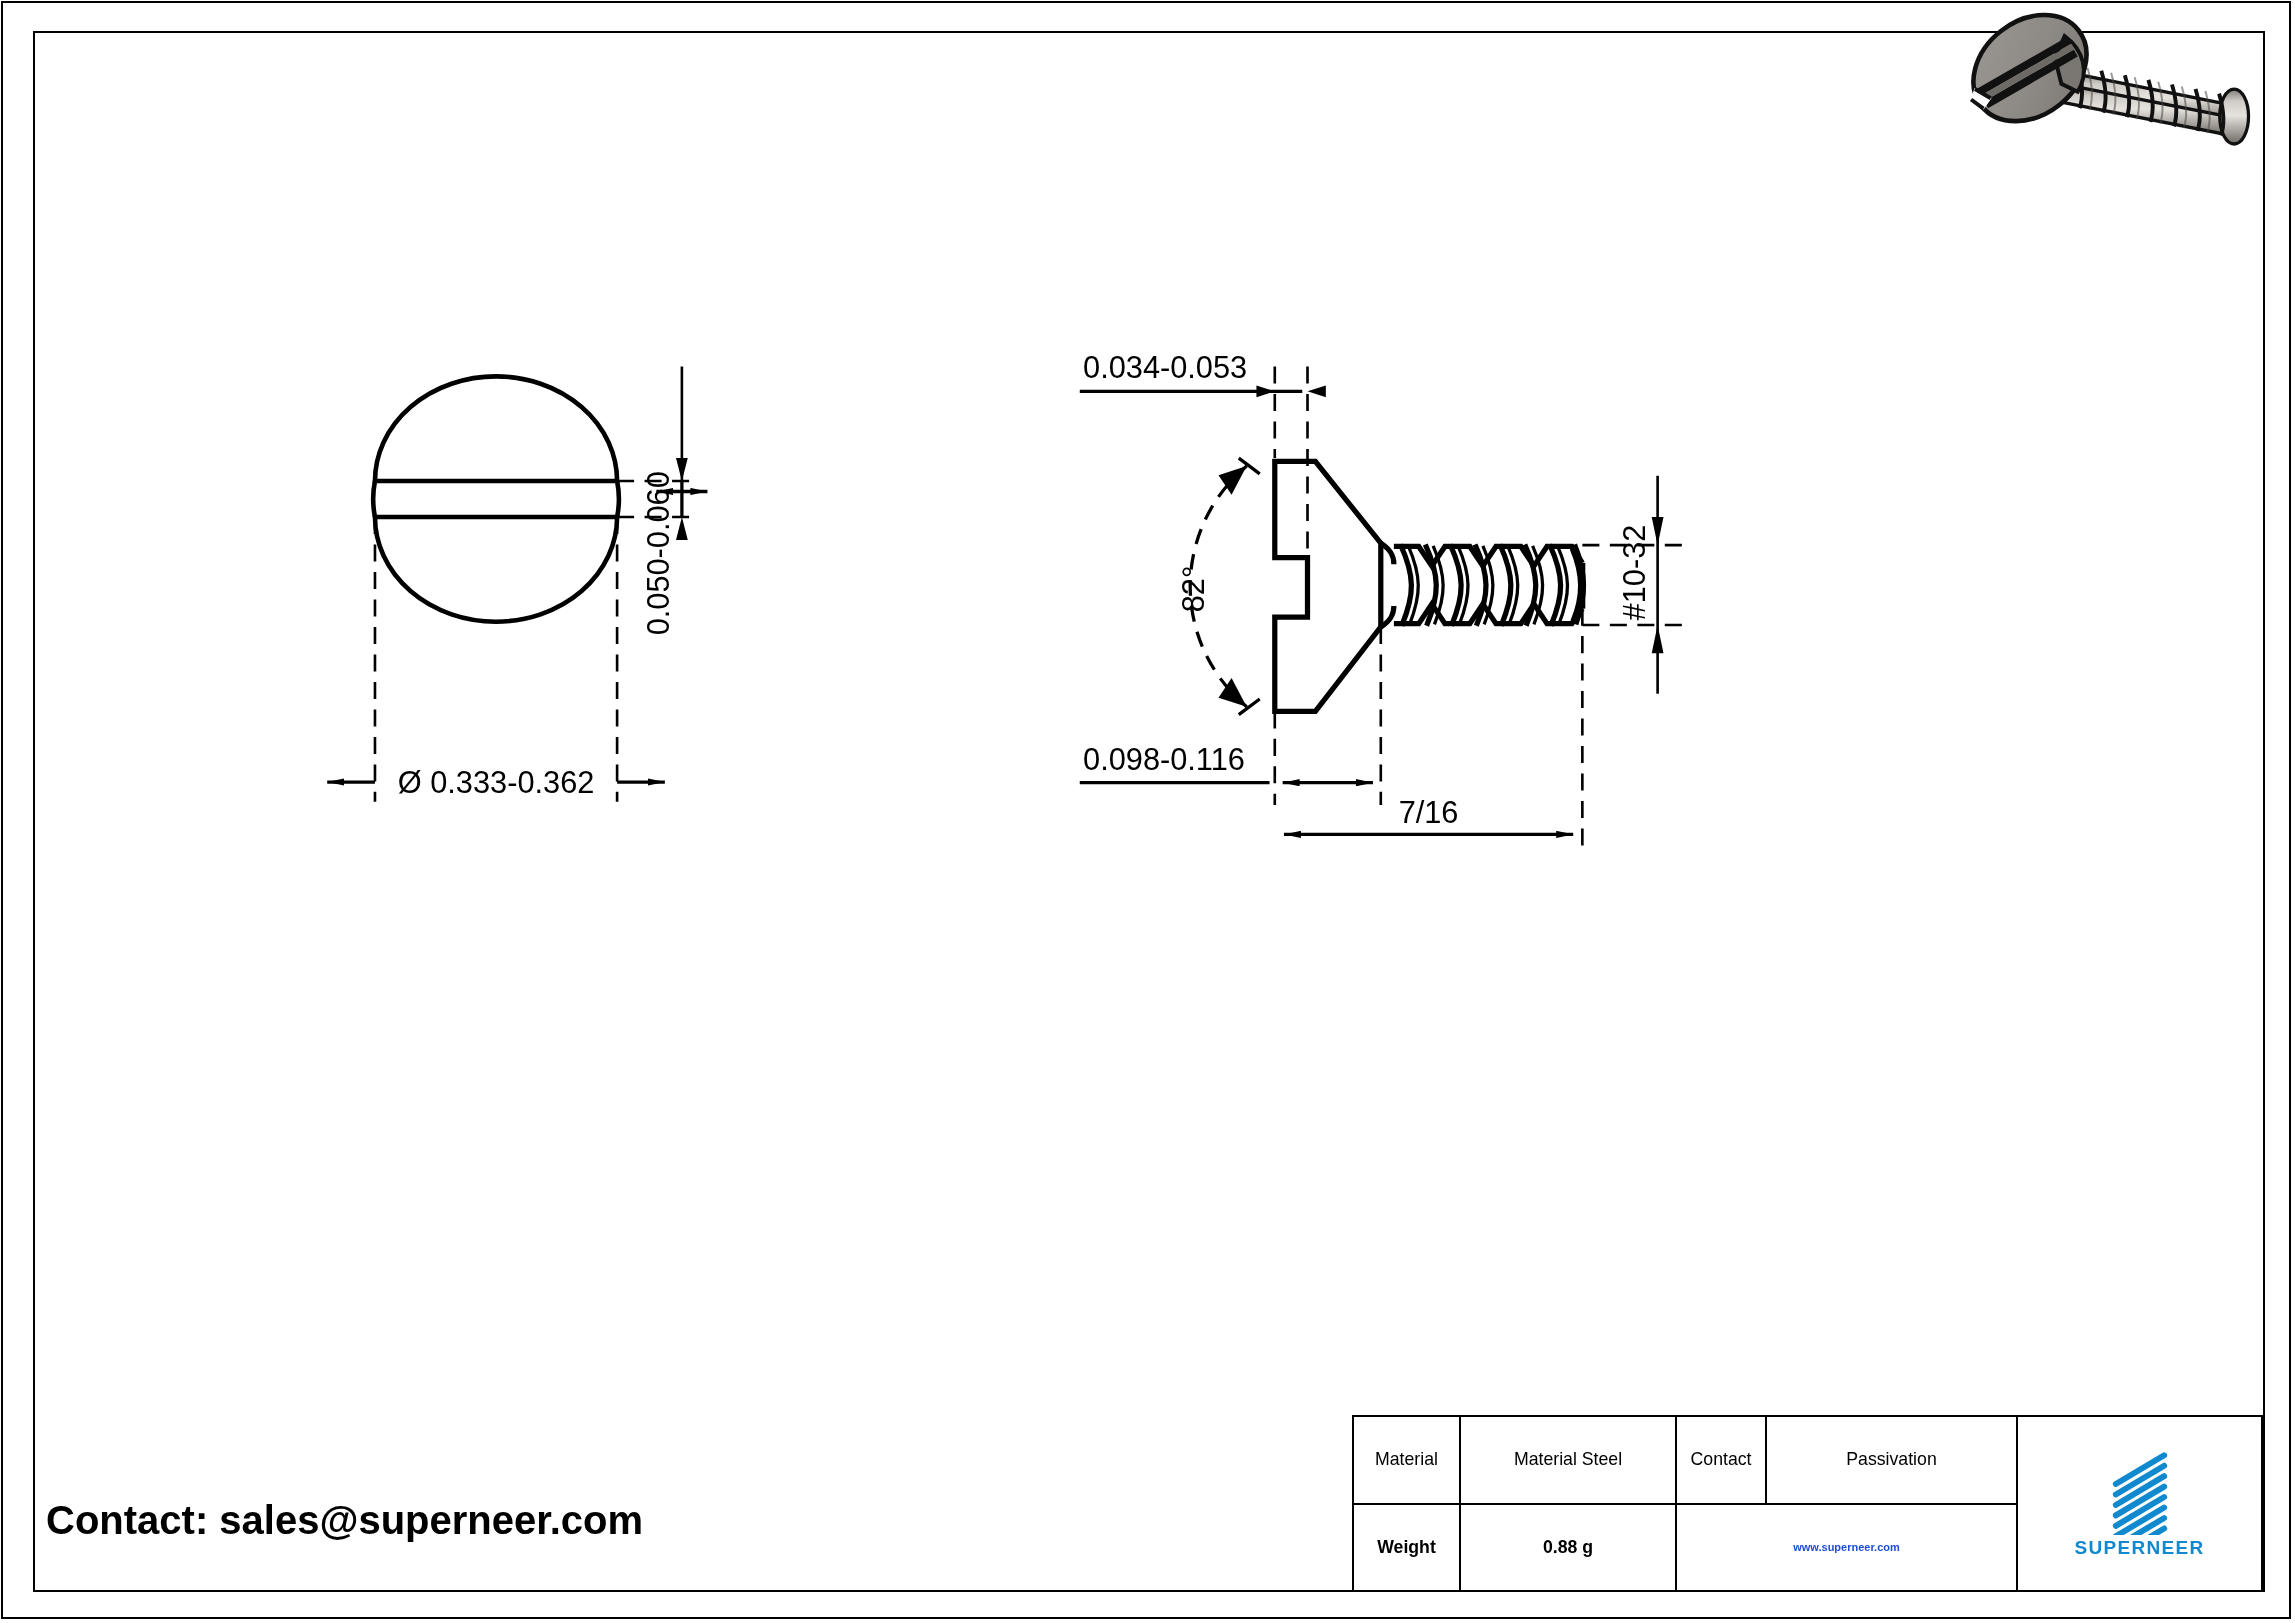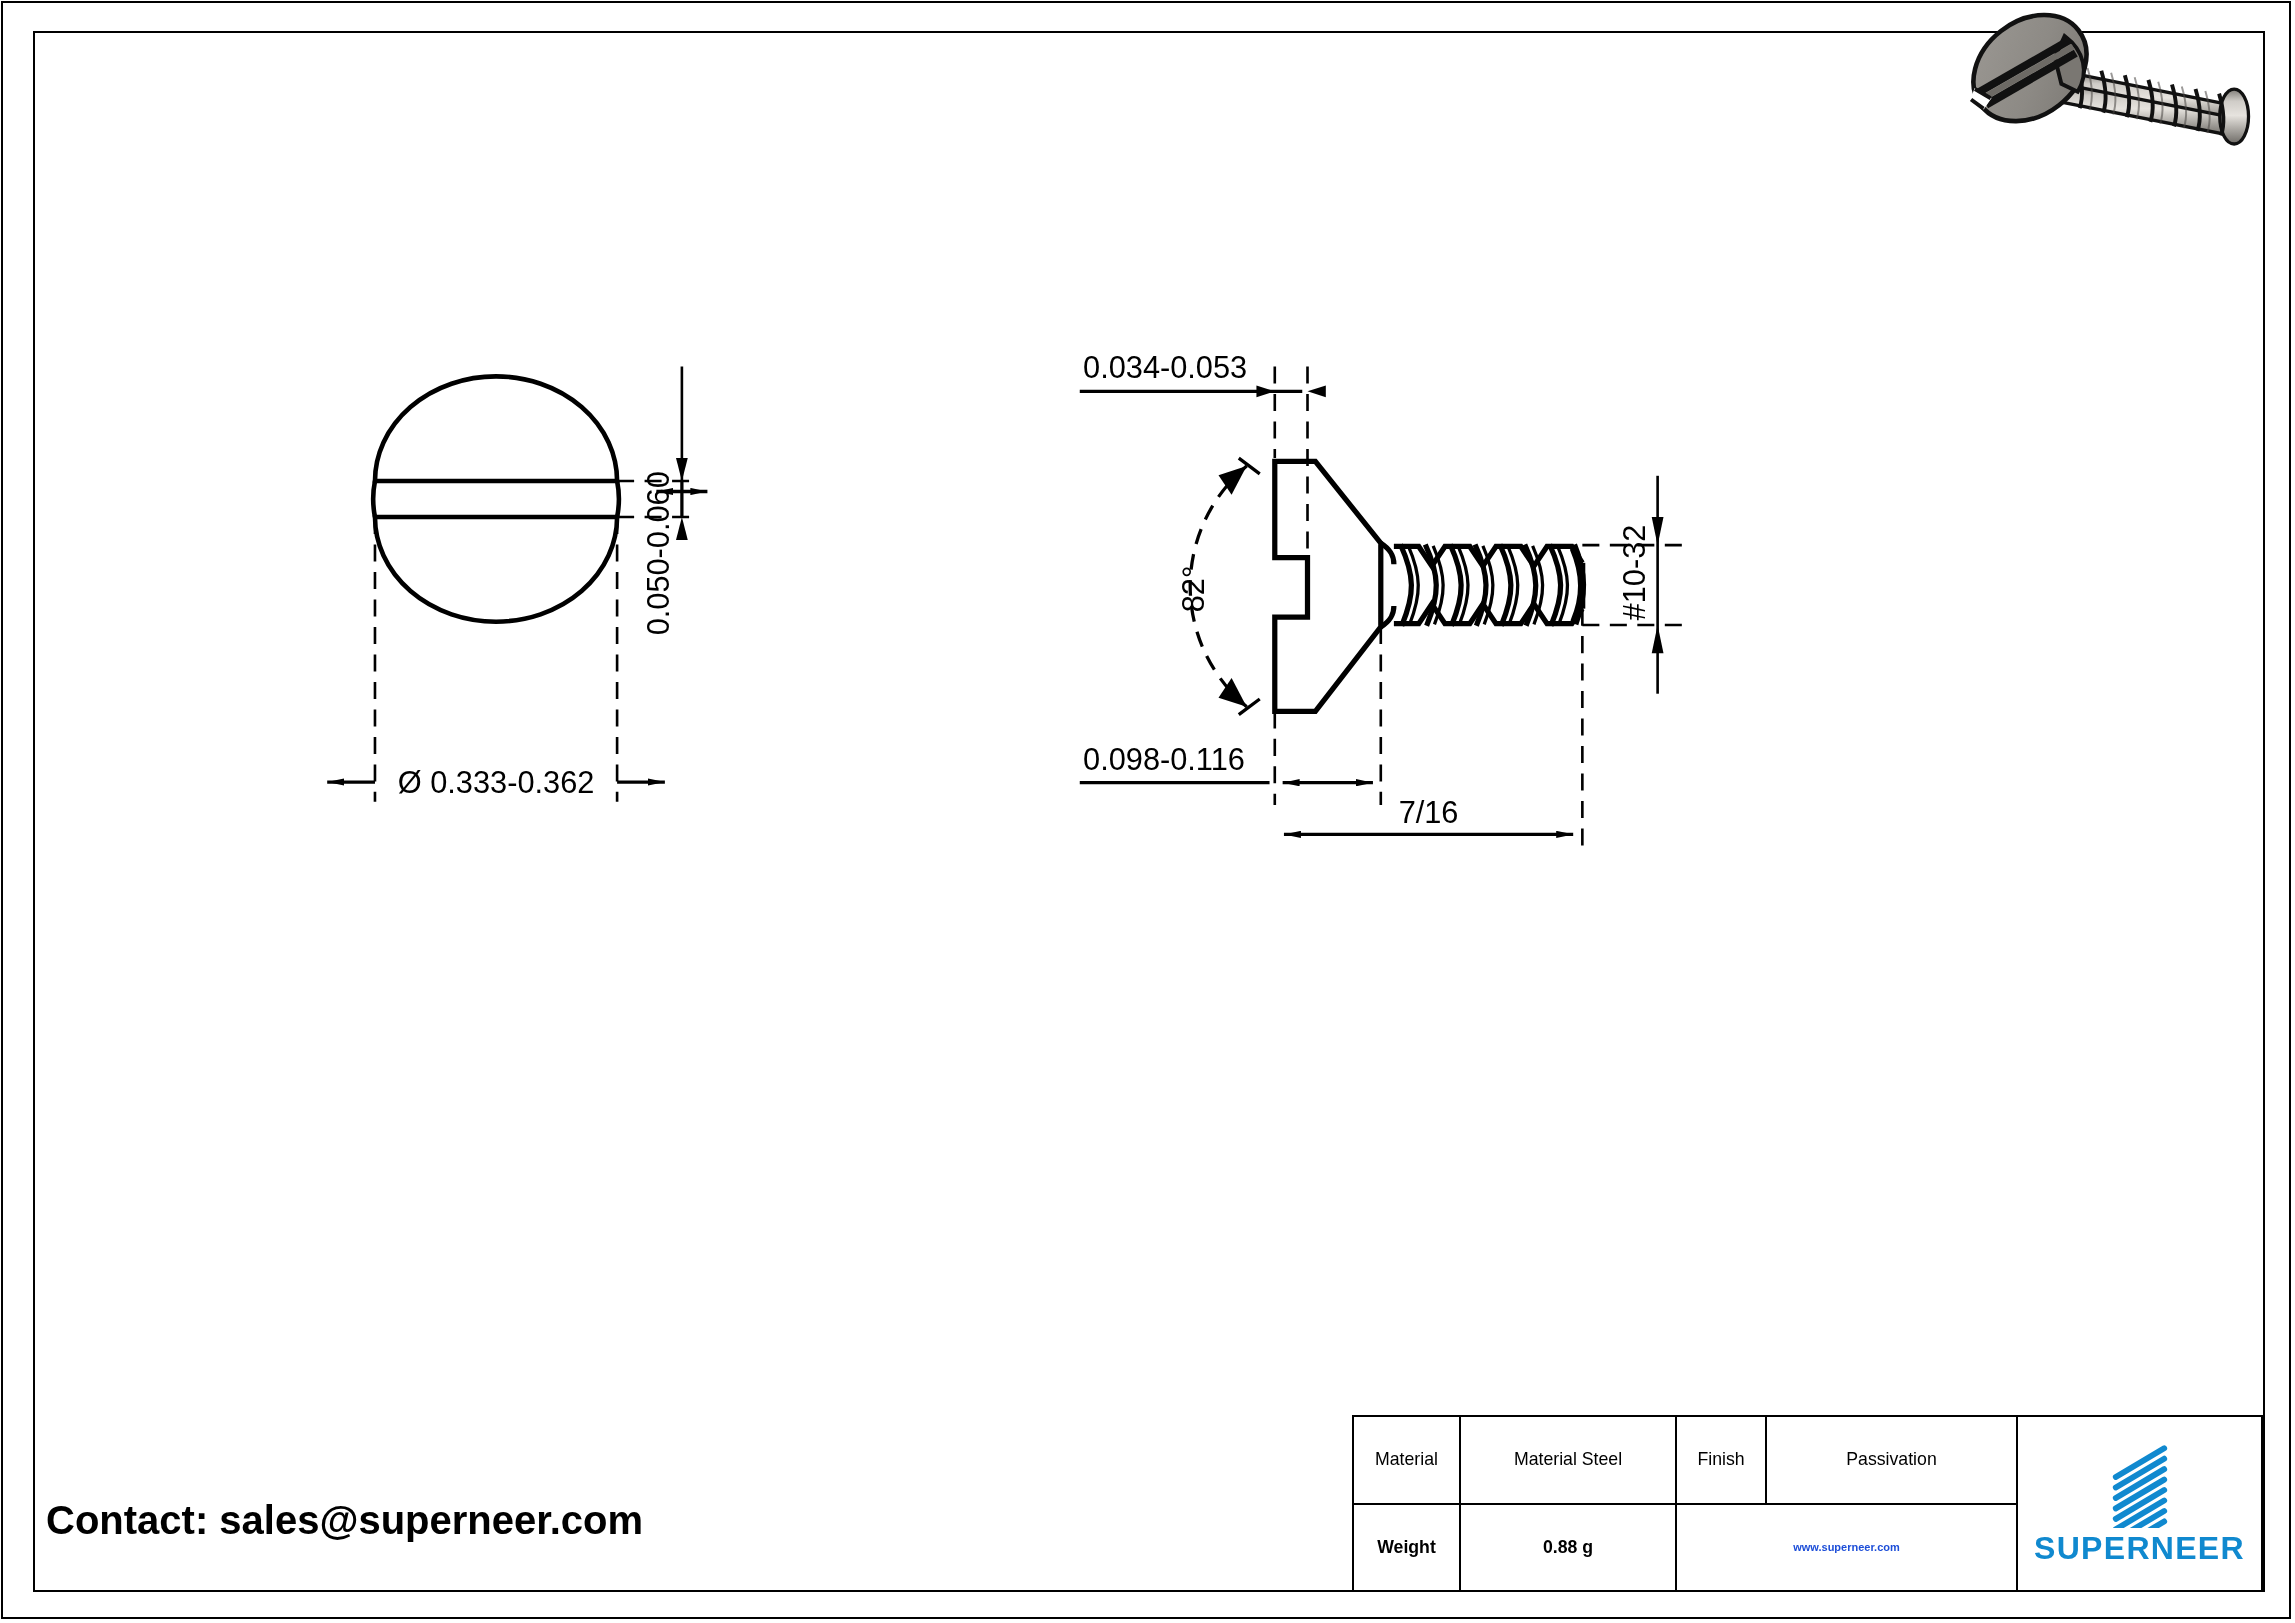--- a/index.html
+++ b/index.html
@@ -26,21 +26,21 @@
   .c1{flex:0 0 107px;}
   .c2{flex:0 0 216px;}
   .c3{flex:0 0 90px;}
   .c4{flex:1 1 auto;}
   .cw{flex:1 1 auto;color:#1d4ed8;font-size:11px;}
   
   .logo-cell{position:absolute;left:2018px;top:1415px;width:245px;height:177px;
        border:2px solid #000;border-left:none;box-sizing:border-box;
        display:flex;flex-direction:column;align-items:center;justify-content:center;}
   .logo-mark{width:68px;height:85px;margin-bottom:3.9px;}
-  .logo-text{font-size:32px;font-weight:bold;color:#1089cf;letter-spacing:1.3px;line-height:1;}
+  .logo-text{font-size:19px;font-weight:bold;color:#1089cf;letter-spacing:1.3px;line-height:1;}
 </style>
 </head>
 <body>
 
 <div class="page-border"></div>
 <div class="frame"></div>
 
 <svg id="svg-main" viewBox="0 0 3507 2480">
   <defs>
     <marker id="arrEndR" markerWidth="40" markerHeight="14" refX="40" refY="7" orient="auto" markerUnits="userSpaceOnUse">
@@ -234,21 +234,21 @@
     </g>
   </g>
 </svg>
 
 <div class="contact">Contact: sales@superneer.com</div>
 
 <div class="tb">
   <div class="tb-row">
     <div class="tb-cell c1">Material</div>
     <div class="tb-cell c2">Material Steel</div>
-    <div class="tb-cell c3">Finish</div>
+    <div class="tb-cell c3">Contact</div>
     <div class="tb-cell c4">Passivation</div>
   </div>
   <div class="tb-row">
     <div class="tb-cell c1">Weight</div>
     <div class="tb-cell c2">0.88 g</div>
     <div class="tb-cell cw">www.superneer.com</div>
   </div>
 </div>
 
 <div class="logo-cell">

